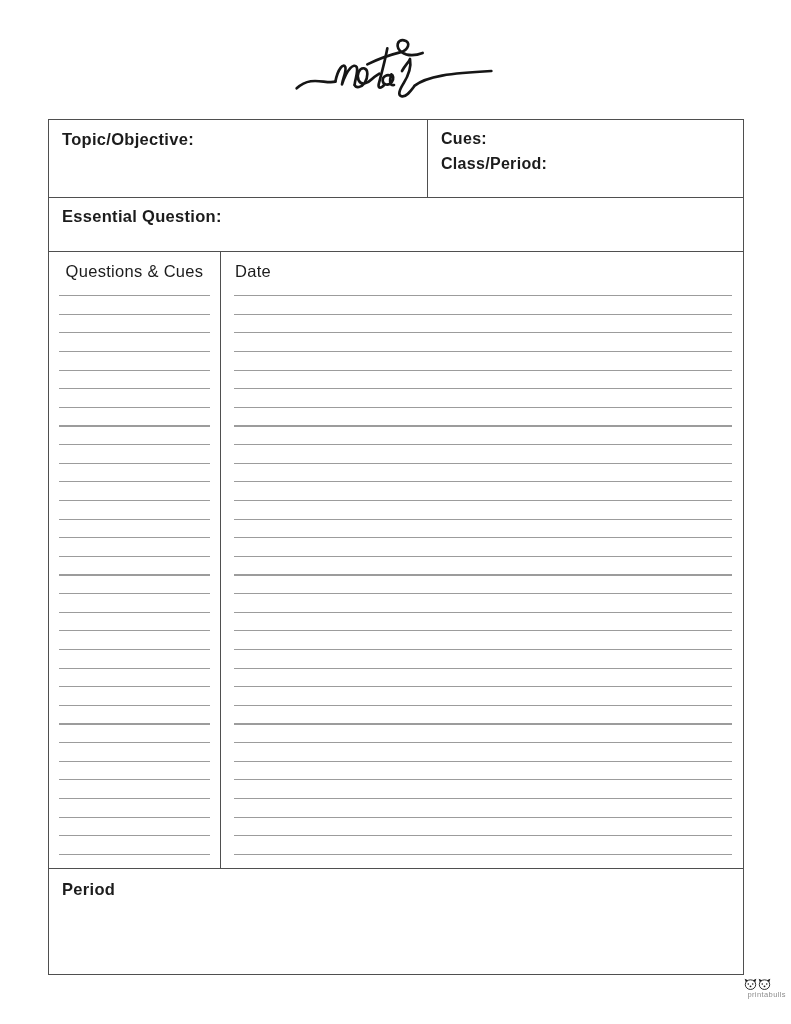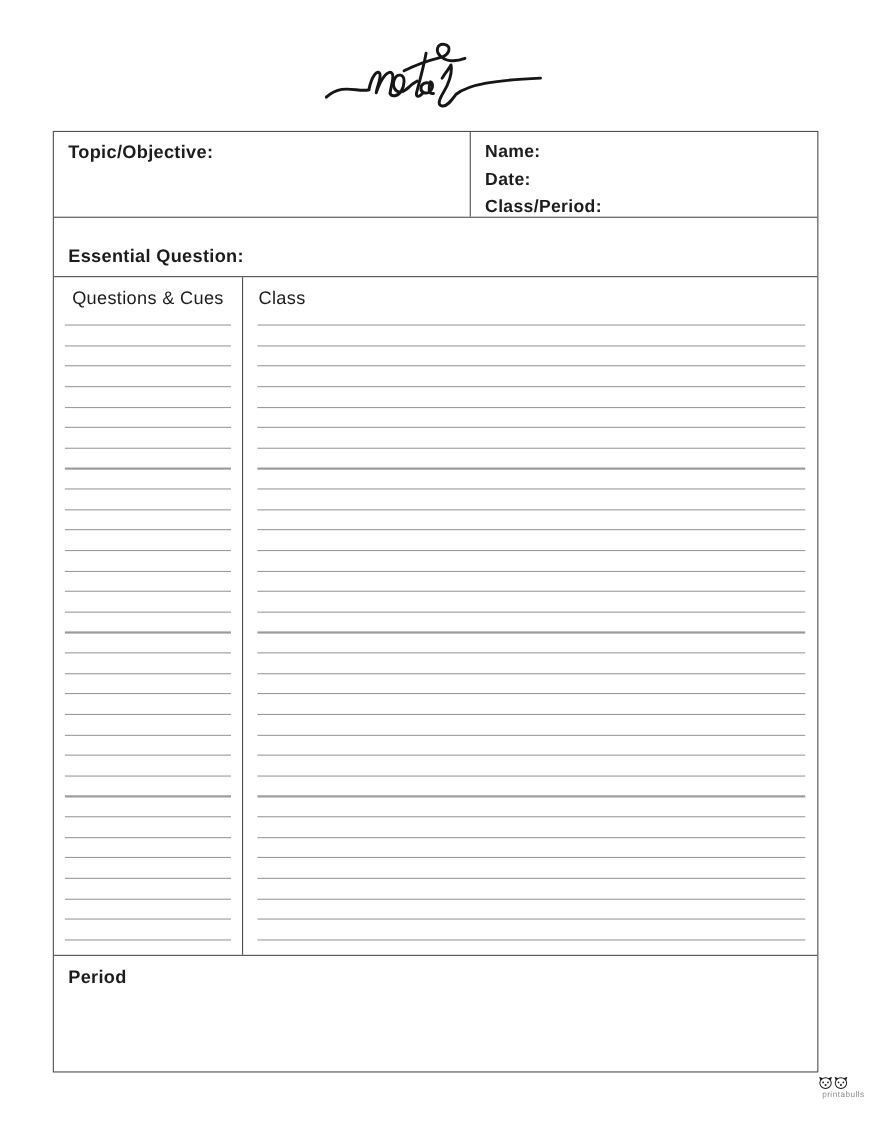--- a/index.html
+++ b/index.html
@@ -35,21 +35,21 @@
     width:379px;border-right:1.5px solid var(--border);
     padding:10px 0 0 13px;
     font-size:16.5px;font-weight:700;letter-spacing:.3px;
   }
   .cell.meta{
     flex:1;padding:6px 0 0 13px;
     font-size:16px;font-weight:700;letter-spacing:.3px;line-height:25px;
   }
   .row.eq{
     height:54px;border-top:1.5px solid var(--border);
-    padding:26px 0 0 13px;
+    padding:9px 0 0 13px;
     font-size:16.5px;font-weight:700;letter-spacing:.3px;
   }
   .row.cols{height:617px;border-top:1.5px solid var(--border);display:flex;}
   .col{position:relative;box-sizing:border-box;}
   .col.cues{width:172px;border-right:1.5px solid var(--border);}
   .col.notes{flex:1;}
   .col-head{
     font-size:16.5px;font-weight:400;letter-spacing:.3px;
     padding-top:10px;
   }
@@ -93,22 +93,21 @@
     <path d="M162,56 C167,47 172,43 174,38 C176,49 171,64 164,75 C158,85 155,93 162,94 C169,95 175,86 181,78 C199,64 234,59 296,56"></path>
   </svg>
 
   <div class="sheet">
 
     <div class="row row-top">
       <div class="cell topic">
         <span>Topic/Objective:</span>
       </div>
       <div class="cell meta">
-        <div>Name:</div>
-        <div>Date:</div>
+        <div>Cues:</div>
         <div>Class/Period:</div>
       </div>
     </div>
 
     <div class="row eq">
       <span>Essential Question:</span>
     </div>
 
     <div class="row cols">
       <div class="col cues">
@@ -141,21 +140,21 @@
             <div class="rule"></div>
             <div class="rule"></div>
             <div class="rule"></div>
             <div class="rule"></div>
             <div class="rule"></div>
             <div class="rule"></div>
             <div class="rule"></div>
           </div>
       </div>
       <div class="col notes">
-        <div class="col-head">Class</div>
+        <div class="col-head">Date</div>
         <div class="lines">
             <div class="rule"></div>
             <div class="rule"></div>
             <div class="rule"></div>
             <div class="rule"></div>
             <div class="rule"></div>
             <div class="rule"></div>
             <div class="rule"></div>
             <div class="rule"></div>
             <div class="rule"></div>

